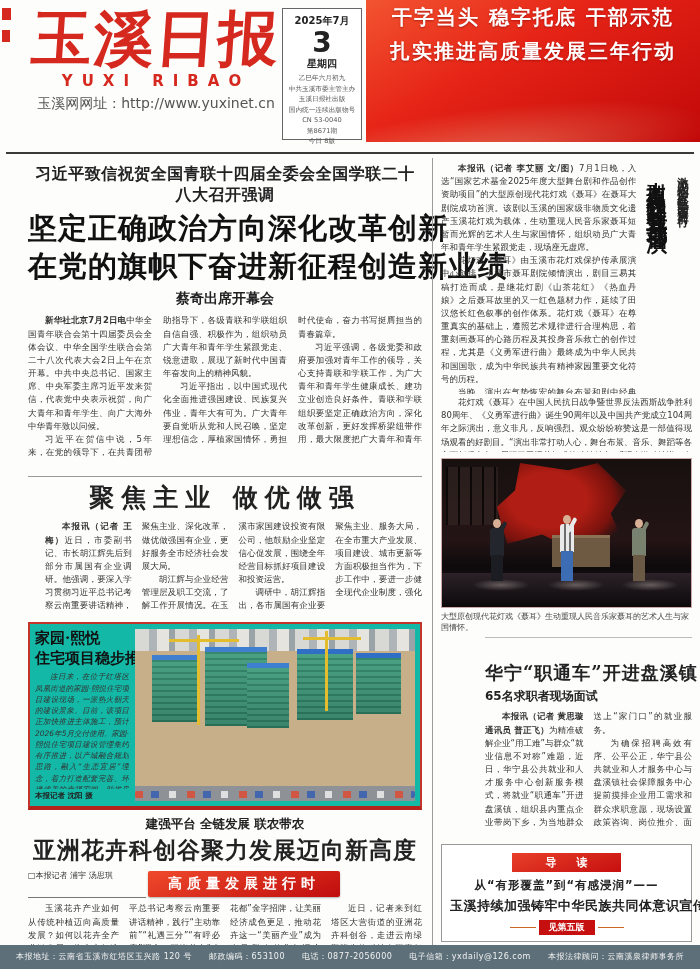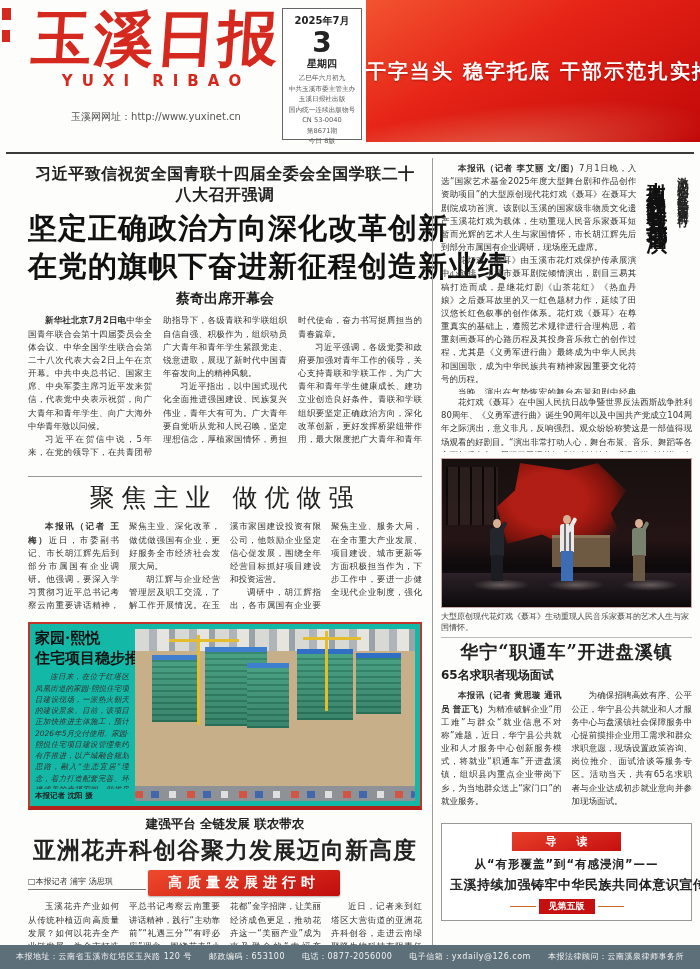--- a/index.html
+++ b/index.html
@@ -6,29 +6,29 @@
   .page{position:relative;width:700px;height:969px;margin:0 auto;background:#fdfdfc;
         font-family:"DejaVu Sans","Liberation Sans",sans-serif;color:#222;overflow:hidden;}
   
   .corner-mark{position:absolute;background:#d5281e;}
   .header{position:absolute;top:0;left:0;right:0;height:150px;display:flex;}
   .masthead{width:282px;padding:8px 0 0 30px;box-sizing:border-box;text-align:center;}
   .m-title{font-family:"DejaVu Serif","Liberation Serif",serif;font-weight:900;color:#d5281e;
            font-size:60px;line-height:1.0;letter-spacing:2px;transform:skewX(-4deg);white-space:nowrap;}
   .m-pinyin{color:#d5281e;font-size:15px;letter-spacing:9px;font-weight:bold;margin-top:4px;}
   .m-slogan{color:#222;font-size:13px;font-weight:bold;letter-spacing:1px;margin-top:6px;}
-  .m-url{color:#555;font-size:10px;margin-top:20px;}
+  .m-url{color:#555;font-size:14px;margin-top:5px;}
   .datebox{width:80px;box-sizing:border-box;border:1px solid #666;margin:8px 4px 0 0;
            padding:5px 2px;text-align:center;height:132px;background:#fff;}
   .d-ym{font-size:10px;font-weight:bold;}
   .d-day{font-size:28px;font-weight:bold;line-height:1.05;}
   .d-wk{font-size:10px;font-weight:bold;margin-bottom:2px;}
   .d-s{font-size:7px;color:#555;line-height:1.5;transform:scale(.95);}
   .banner{flex:1;height:142px;background:linear-gradient(150deg,#f25430 0%,#e62417 40%,#c10808 100%);
-          position:relative;overflow:hidden;display:flex;flex-direction:row;justify-content:flex-start;
+          position:relative;overflow:hidden;display:flex;flex-direction:column;justify-content:flex-start;
           align-items:center;box-sizing:border-box;}
   .banner:before{content:"";position:absolute;left:-30px;bottom:-40px;width:420px;height:90px;
           background:radial-gradient(ellipse at 30% 60%,rgba(255,230,180,.35),rgba(255,255,255,0) 60%);
           transform:rotate(-8deg);}
   .banner-l{color:#fff;font-weight:900;font-size:20px;letter-spacing:2px;line-height:1.7;
             text-shadow:0 1px 2px rgba(120,0,0,.5);white-space:nowrap;z-index:1;}
   .rule-head{position:absolute;top:152px;left:6px;right:6px;border-top:2px solid #3a3a3a;}
   
   .main{position:absolute;top:158px;left:0;right:0;bottom:24px;display:flex;}
   .colL{width:432px;box-sizing:border-box;padding:4px 10px 0 28px;}
@@ -36,23 +36,23 @@
   .hr{border-top:1px solid #999;margin:4px 0;}
   
   .kicker{font-weight:bold;text-align:center;}
   .lead-kicker{font-size:16px;letter-spacing:.5px;margin:2px 0 4px;}
   .lead-headline{font-size:29px;font-weight:900;text-align:justify;line-height:1.3;
                  letter-spacing:1px;color:#111;white-space:nowrap;}
   .lead-deck{text-align:center;font-size:14px;font-weight:bold;margin:5px 0 6px;}
   p.body{margin:0;font-size:8.5px;line-height:1.55;text-align:justify;color:#333;text-indent:2em;}
   .opener{font-weight:bold;}
   .cols3{column-count:3;column-gap:11px;height:158px;overflow:hidden;}
-  .cols4{column-count:4;column-gap:10px;height:96px;overflow:hidden;}
+  .cols4{column-count:4;column-gap:10px;height:96px;overflow:hidden;margin-left:17px;}
   .soe-kicker{font-size:13px;margin:3px 0 2px;}
-  .soe-headline{font-size:25px;font-weight:400;text-align:center;letter-spacing:7px;margin:0 0 6px;white-space:nowrap;}
+  .soe-headline{font-size:25px;font-weight:700;text-align:center;letter-spacing:7px;margin:0 0 6px;white-space:nowrap;}
   
   .redbox{border:2px solid #c5342a;border-bottom:4px solid #b3231b;margin-top:6px;height:188px;
           display:flex;padding:5px;box-sizing:border-box;background:#14b8a6;}
   .rb-left{width:100px;padding-right:6px;box-sizing:border-box;display:flex;flex-direction:column;}
   .rb-title{font-family:"DejaVu Serif","Liberation Serif",serif;font-weight:900;font-size:15px;
             line-height:1.3;color:#111;margin-bottom:3px;white-space:nowrap;}
   .rb-body{font-size:7.5px;line-height:1.5;font-style:italic;color:#333;text-align:justify;
            text-indent:2em;flex:1;overflow:hidden;margin:0;}
   .rb-credit{font-size:7.5px;font-weight:bold;text-align:left;margin-top:2px;}
   
@@ -66,21 +66,21 @@
      background:linear-gradient(180deg,#c9a express86a,#b89255),repeating-linear-gradient(75deg,rgba(120,90,40,.25) 0 6px,rgba(235,210,160,.3) 6px 14px);}
   .pc-road{position:absolute;left:0;right:0;bottom:0;height:15px;background:#8e9296;}
   .pc-cars{position:absolute;left:0;right:0;bottom:3px;height:7px;
      background:repeating-linear-gradient(90deg,#d94f3a 0 8px,transparent 8px 16px,#3a62b0 16px 24px,transparent 24px 34px,#e8e8e8 34px 41px,transparent 41px 52px);border-radius:2px;opacity:.9;}
   .pc-crane{position:absolute;width:3px;background:#e4bd2e;}
   .pc-jib{position:absolute;height:3px;background:#e4bd2e;}
   
   .fl-kicker{font-size:12.5px;margin:6px 0 2px;}
   .fl-headline{font-size:23px;font-weight:900;text-align:center;letter-spacing:1px;margin-bottom:4px;white-space:nowrap;}
   .fl-meta{display:flex;align-items:center;margin-bottom:4px;}
-  .fl-byline{font-size:8px;color:#333;width:118px;border-bottom:1px solid #777;padding-bottom:2px;}
+  .fl-byline{font-size:8px;color:#333;width:118px;border-bottom:1px solid #777;padding-bottom:16px;}
   .badge-hq{margin:0 auto;background:linear-gradient(160deg,#ef4a2c,#c00d0d);color:#fff;font-weight:900;
             font-size:14px;letter-spacing:5px;padding:4px 20px;border-radius:2px;box-shadow:0 1px 2px rgba(0,0,0,.3);}
   .fl-cols{column-count:4;column-gap:10px;height:118px;overflow:hidden;}
   .fl-sub{font-size:9px;font-weight:bold;margin:2px 0;line-height:1.4;color:#111;}
   
   .opera{display:flex;height:232px;overflow:hidden;}
   .op-body{flex:1;padding-right:5px;overflow:hidden;}
   .op-heads{display:flex;}
   .vert{writing-mode:vertical-rl;}
   .op-title{font-family:"DejaVu Serif","Liberation Serif",serif;font-weight:900;color:#111;
@@ -102,21 +102,21 @@
      background:radial-gradient(ellipse,rgba(230,220,210,.35),rgba(0,0,0,0) 70%);}
   .fig{position:absolute;bottom:26px;width:16px;height:62px;}
   .fig:before{content:"";position:absolute;top:0;left:4px;width:8px;height:9px;border-radius:50%;background:#d8b095;}
   .fig .torso{position:absolute;top:9px;left:1px;width:14px;height:28px;border-radius:3px 3px 0 0;}
   .fig .legs{position:absolute;top:36px;left:2px;width:12px;height:26px;}
   .fig .arm{position:absolute;top:2px;left:11px;width:4px;height:16px;border-radius:2px;transform:rotate(28deg);}
   .ps-desk{position:absolute;bottom:40px;left:44%;width:58px;height:22px;background:#6e5a42;
      box-shadow:inset 0 3px 0 #8a7254;border-bottom:10px solid rgba(0,0,0,0);}
   .ps-caption{font-size:8px;color:#444;font-family:"DejaVu Serif","Liberation Serif",serif;margin:3px 0 4px;line-height:1.4;}
   
-  .job{border-top:1px solid #bbb;padding-top:0;}
+  .job{border-top:1px solid #bbb;padding-top:21px;margin-left:44px;}
   .job-headline{font-size:18px;font-weight:900;text-align:center;letter-spacing:1px;
      font-family:"DejaVu Serif","Liberation Serif",serif;margin:2px 0 3px;white-space:nowrap;}
   .job-sub{font-size:12px;font-weight:bold;text-align:left;margin-bottom:5px;}
   .job-cols{column-count:2;column-gap:10px;height:128px;overflow:hidden;}
   
   .guide{border:1.5px solid #999;margin-top:6px;padding:6px 8px;text-align:center;background:#fff;}
   .g-badge{display:inline-block;background:linear-gradient(160deg,#e8402a,#c60f0f);color:#fff;
      font-weight:bold;font-size:11px;letter-spacing:8px;padding:2px 26px 2px 34px;}
   .g-l1{font-size:11.5px;font-weight:bold;margin-top:6px;letter-spacing:1px;}
   .g-l2{font-size:13px;font-weight:900;margin-top:4px;letter-spacing:.5px;white-space:nowrap;}
@@ -234,21 +234,21 @@
 
         </div>
 
       </div>
     </div>
 
     <div class="colR">
 
       <div class="opera">
         <div class="op-body">
-          <p class="body"><span class="opener">本报讯（记者 李艾丽 文/图）</span><span>7月1日晚，入选“国家艺术基金2025年度大型舞台剧和作品创作资助项目”的大型原创现代花灯戏《聂耳》在聂耳大剧院成功首演。该剧以玉溪的国家级非物质文化遗产玉溪花灯戏为载体，生动重现人民音乐家聂耳短暂而光辉的艺术人生与家国情怀，市长胡江辉先后到部分市属国有企业调研，现场座无虚席。</span></p>
+          <p class="body"><span class="opener">本报讯（记者 李艾丽 文/图）</span><span>7月1日晚，入选“国家艺术基金2025年度大型舞台剧和作品创作资助项目”的大型原创现代花灯戏《聂耳》在聂耳大剧院成功首演。该剧以玉溪的国家级非物质文化遗产玉溪花灯戏为载体，生动重现人民音乐家聂耳短暂而光辉的艺术人生与家国情怀，组织动员广大青年和青年学生紧跟党走，现场座无虚席。</span></p>
           <p class="body">花灯戏《聂耳》由玉溪市花灯戏保护传承展演中心创排，玉溪市聂耳剧院倾情演出，剧目三易其稿打造而成，是继花灯剧《山茶花红》《热血丹娘》之后聂耳故里的又一红色题材力作，延续了田汉悠长红色叙事的创作体系。花灯戏《聂耳》在尊重真实的基础上，遵照艺术规律进行合理构思，着重刻画聂耳的心路历程及其投身音乐救亡的创作过程，尤其是《义勇军进行曲》最终成为中华人民共和国国歌，成为中华民族共有精神家园重要文化符号的历程。</p>
           <p class="body">当晚，演出在气势恢宏的舞台布景和剧中经典旋律中拉开序幕，讲述了受田汉等时代先驱影响、走上革命道路的聂耳，在共产党人影响下以音乐为武器投身民族解放事业的故事。演员们以娴熟的演技和唱腔传递出角色的内心世界，展现出精湛演技。一幕一幕层层递进的艺术呈现，让观众在光影交错间穿越时空，与聂耳一同经历那段烽火燃烧的岁月。</p>
         </div>
         <div class="op-heads">
           <div class="vert op-title">
             <span class="op-t1">大型原创现代花灯戏</span><span class="op-t2">《聂耳》成功首演</span>
           </div>
           <div class="vert op-kicker">激励人们传承红色基因奋勇前行</div>
         </div>
       </div>

